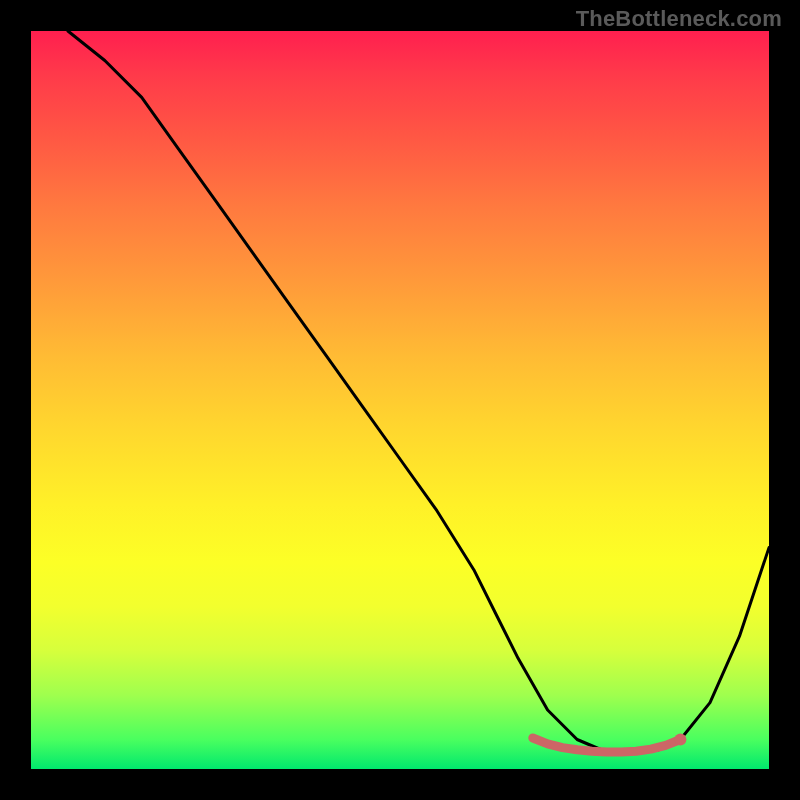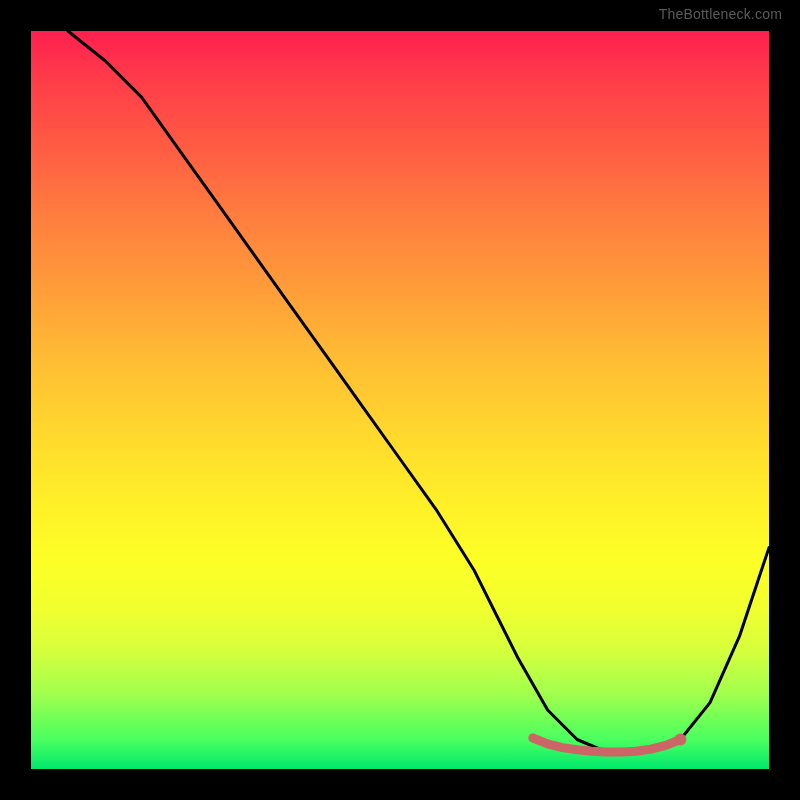--- a/index.html
+++ b/index.html
@@ -17,22 +17,22 @@
     left: 0;
     width: 800px;
     height: 800px;
     background: #000;
   }
   .watermark {
     position: absolute;
     top: 6px;
     right: 18px;
     color: #5a5a5a;
-    font-size: 14px;
-    font-weight: 400;
+    font-size: 22px;
+    font-weight: 700;
     letter-spacing: 0.2px;
     z-index: 10;
   }
   .plot-area {
     position: absolute;
     left: 31px;
     top: 31px;
     width: 738px;
     height: 738px;
     background: linear-gradient(

